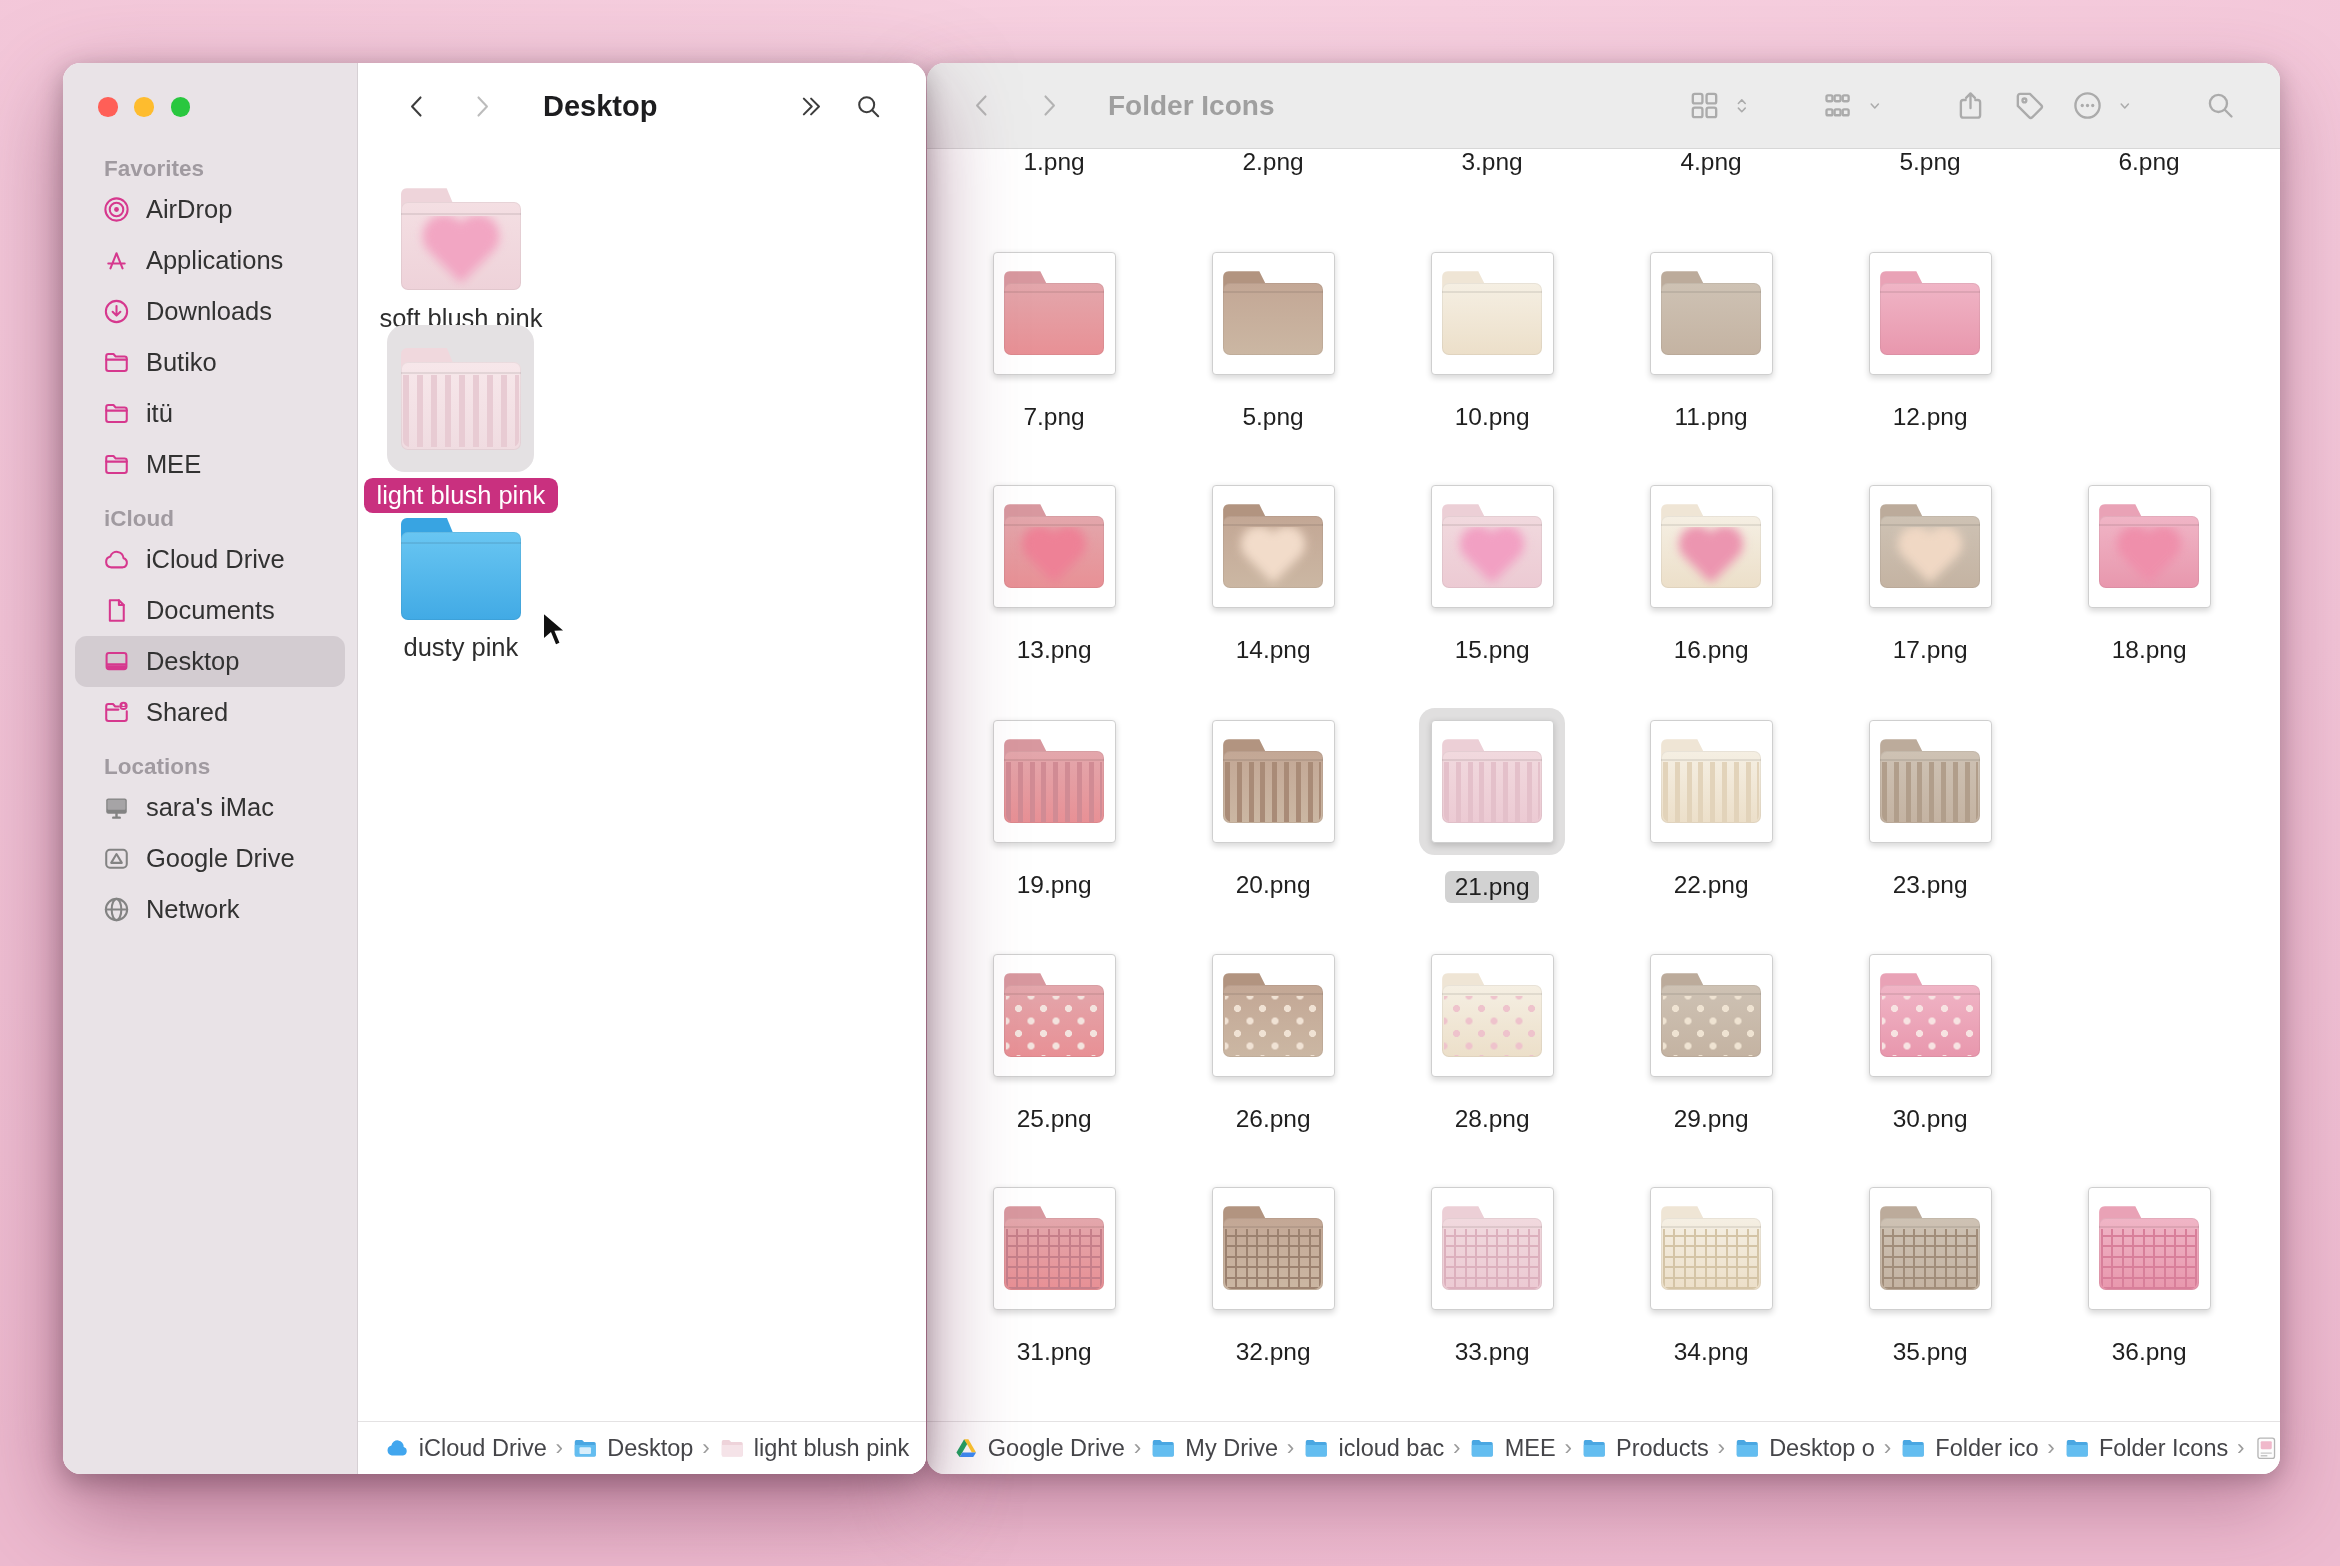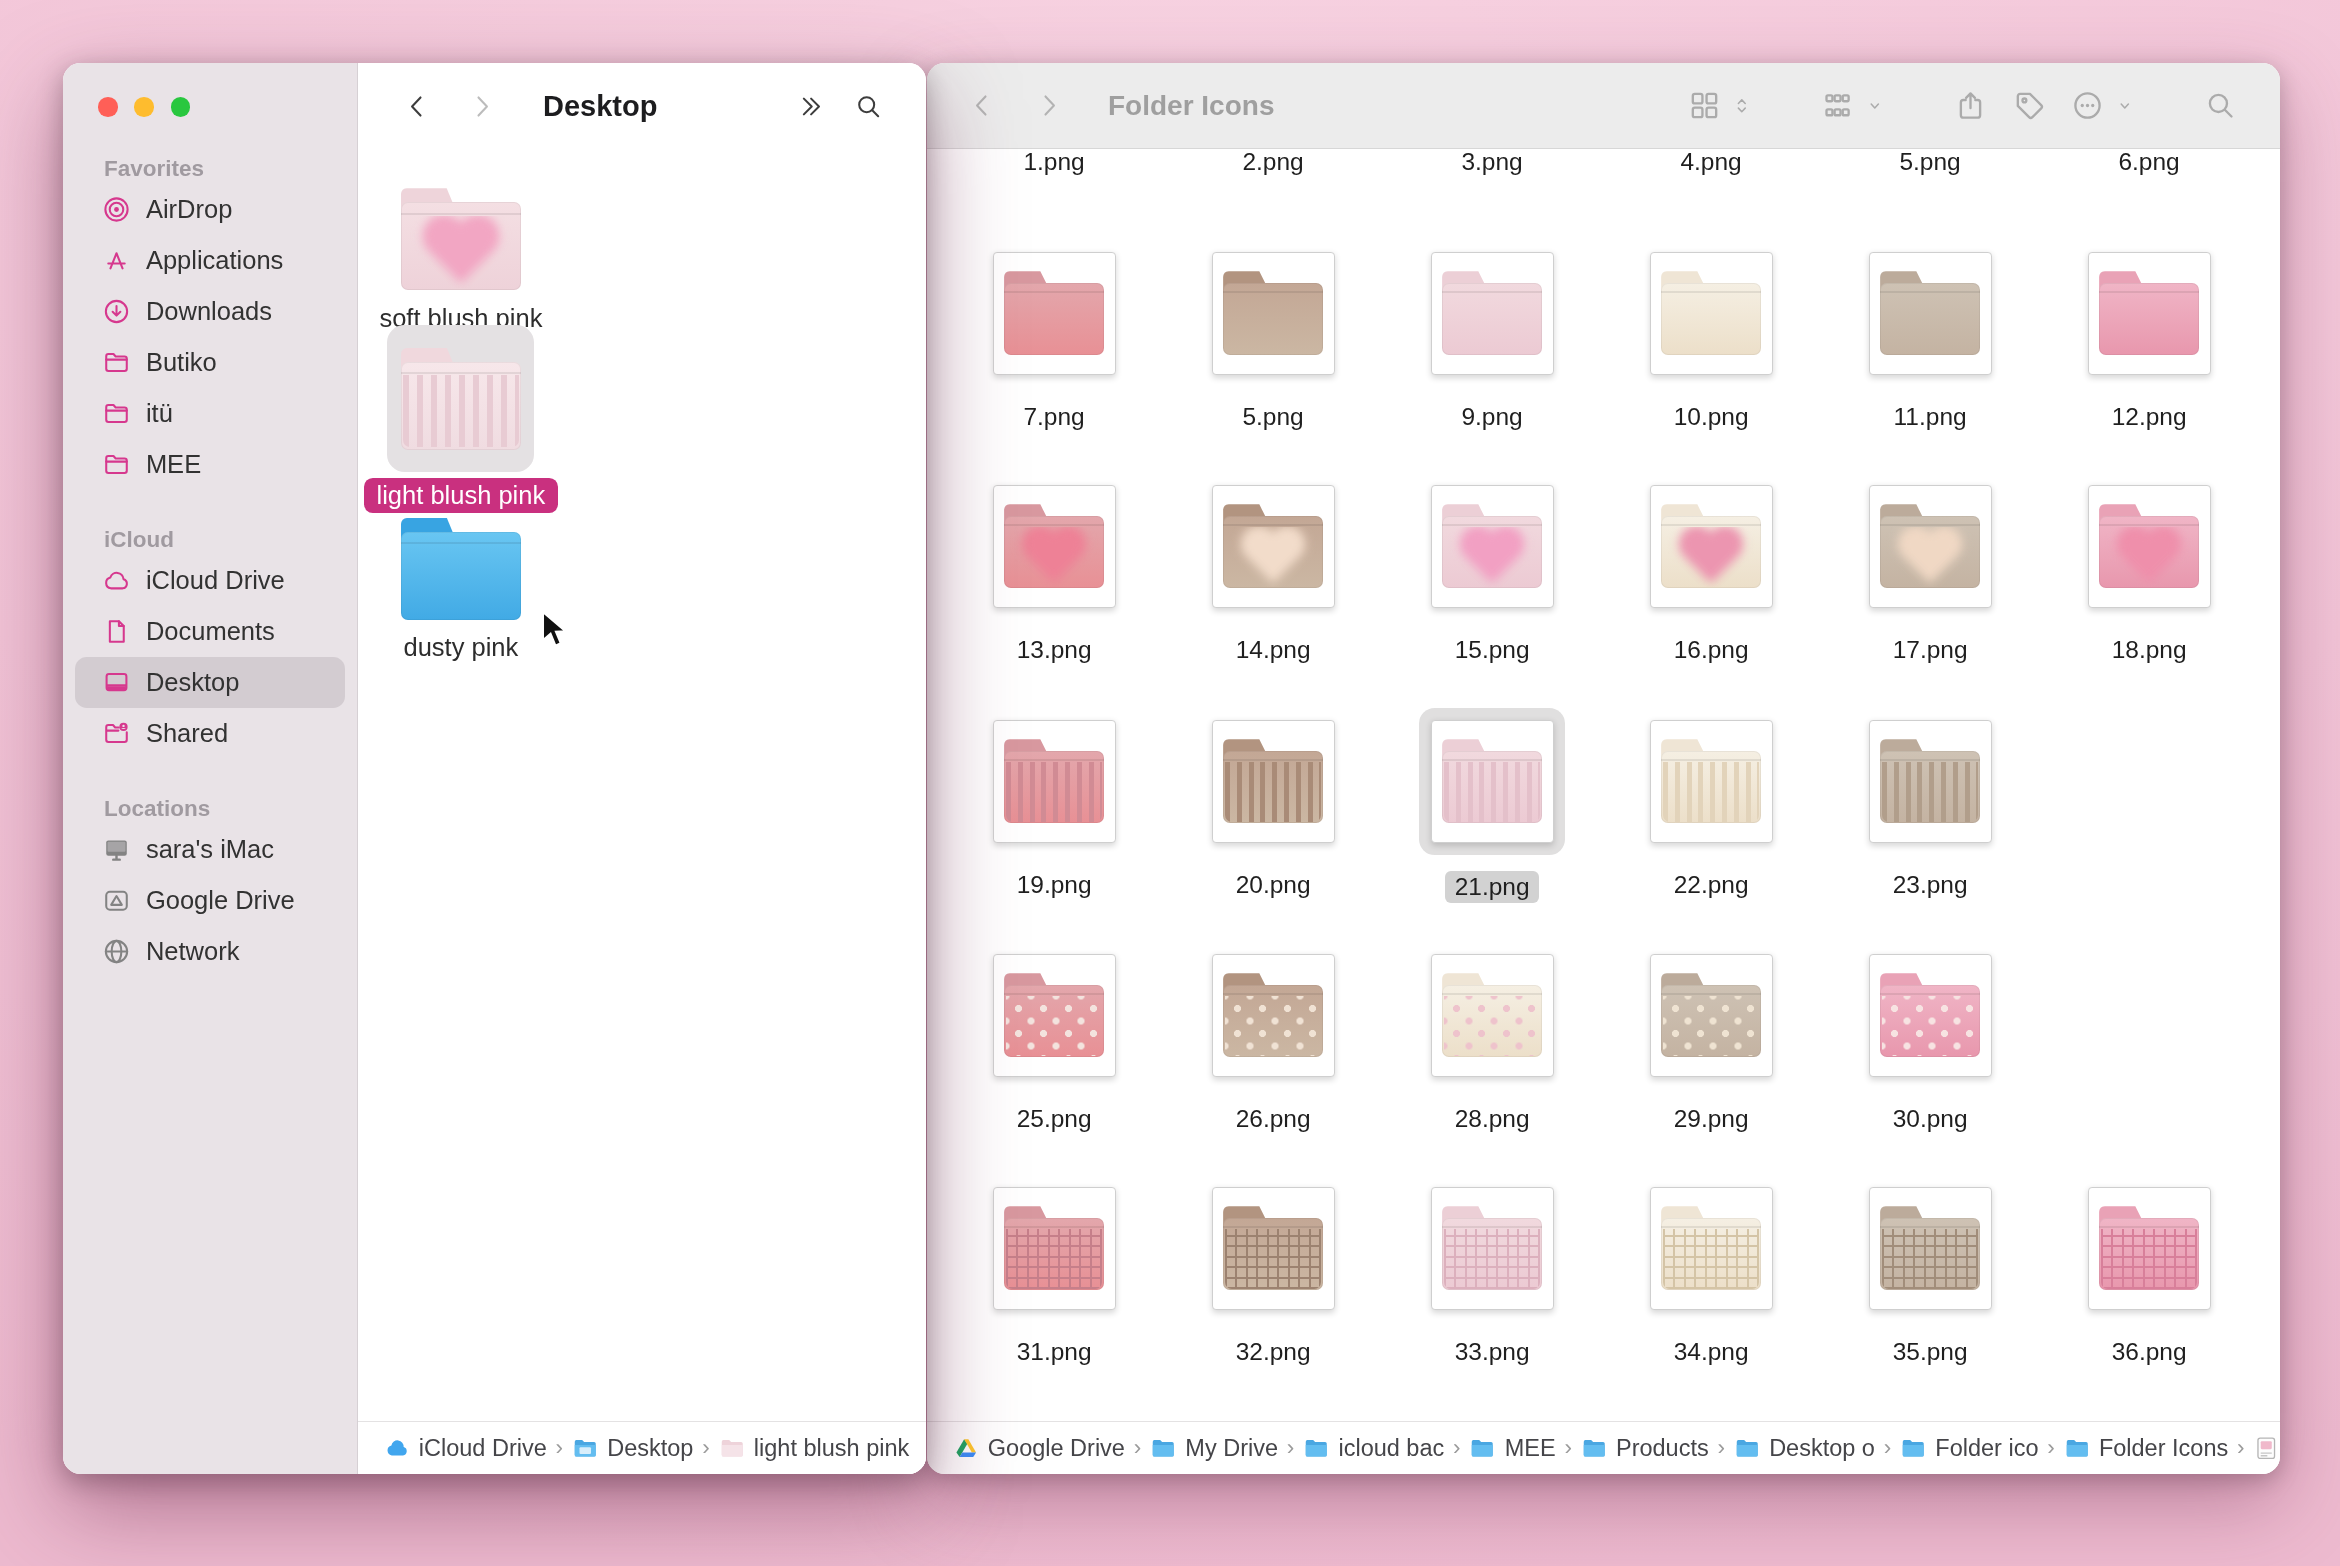--- a/index.html
+++ b/index.html
@@ -7,21 +7,21 @@
   #stage{position:relative;width:2341px;height:1566px;overflow:hidden;
     background:radial-gradient(120% 95% at 50% 6%, #f7d2e1 0%, #f2c4d7 55%, #edbacf 100%);}
   .window{position:absolute;top:63px;height:1411px;border-radius:17.6px;background:#fff;}
   #win-right{left:927px;width:1353px;z-index:1;box-shadow:0 29px 78px rgba(110,40,75,.38),0 5.9px 21.6px rgba(0,0,0,.22);}
   #win-left{left:63px;width:863px;z-index:2;display:flex;box-shadow:0 33px 88px rgba(110,40,75,.5),0 7.8px 25.5px rgba(0,0,0,.28);}
 
   
   .sidebar{width:295px;flex:0 0 295px;background:#e9e3e7;border-right:1px solid #d6d0d4;border-radius:17.6px 0 0 17.6px;position:relative;}
   .traffic{position:absolute;left:35px;top:34px;display:flex;gap:16.7px;}
   .tl{width:19.6px;height:19.6px;border-radius:50%;}
-  .sb-sec{margin-top:34px;}
+  .sb-sec{margin-top:13px;}
   .sb-sec:first-of-type{margin-top:90px;}
   .sb-title{height:31px;line-height:31px;padding-left:41px;font-size:22.5px;font-weight:700;color:#a09aa0;}
   .sb-row{height:51px;margin:0 11.8px;padding-left:27.4px;border-radius:11.8px;display:flex;align-items:center;gap:14.7px;font-size:25.5px;color:#323232;cursor:default;}
   .sb-row.sel{background:#d3ccd1;}
   .icn{display:inline-flex;width:29px;height:29px;flex:0 0 auto;}
   .icn svg{width:100%;height:100%;}
   .pinkic{color:#d6388e;}
   .grayic{color:#838383;}
 
   .main{flex:1;display:flex;flex-direction:column;border-radius:0 17.6px 17.6px 0;background:#fff;}
@@ -201,33 +201,20 @@
                   <div class="fpattern"></div>
                 </div>
               </div>
             </div>
             <div class="glabel">5.png</div>
           </div>
           <div class="gcell">
             <div class="gwrap">
               <div class="gcard">
                 <div class="folder" style="width: 100px; height: 84px;">
-                  <div class="ftab" style="background: rgb(236, 207, 214);"></div>
-                  <div class="fbody" style="background: linear-gradient(rgb(241, 217, 222), rgb(236, 202, 211));"></div>
-                  <div class="fline"></div>
-                  <div class="fpattern"></div>
-                </div>
-              </div>
-            </div>
-            <div class="glabel">9.png</div>
-          </div>
-          <div class="gcell">
-            <div class="gwrap">
-              <div class="gcard">
-                <div class="folder" style="width: 100px; height: 84px;">
                   <div class="ftab" style="background: rgb(239, 229, 213);"></div>
                   <div class="fbody" style="background: linear-gradient(rgb(245, 239, 227), rgb(236, 223, 201));"></div>
                   <div class="fline"></div>
                   <div class="fpattern"></div>
                 </div>
               </div>
             </div>
             <div class="glabel">10.png</div>
           </div>
           <div class="gcell">

